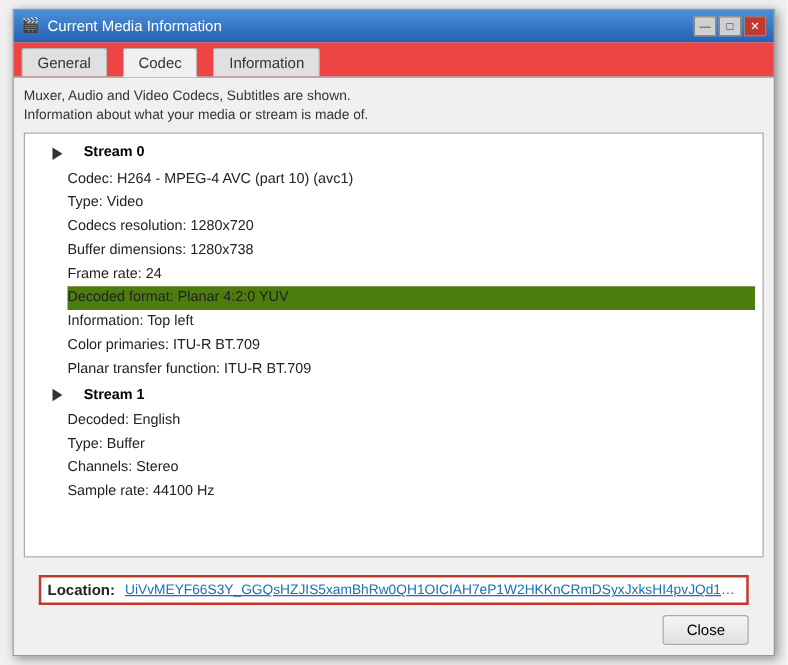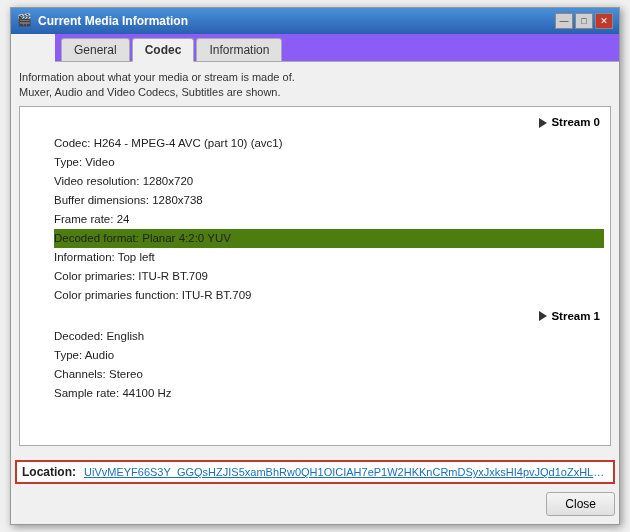--- a/index.html
+++ b/index.html
@@ -32,21 +32,21 @@
       display: flex;
       align-items: center;
       gap: 5px;
     }
     .title-icon {
       width: 16px;
       height: 16px;
     }
     .title-text {
       font-size: 12px;
-      font-weight: bold;
+      font-weight: normal;
     }
     .title-buttons {
       display: flex;
       gap: 2px;
     }
     .title-btn {
       width: 18px;
       height: 16px;
       background: #d0d0d0;
       border: 1px solid #888;
@@ -56,40 +56,39 @@
       justify-content: center;
       font-size: 9px;
       color: #333;
     }
     .title-btn.close-btn {
       background: #c0392b;
       color: white;
     }
     .tab-bar {
       display: flex;
-      background: #8b5cf6;
+      background: #ef4444;
       border-bottom: 1px solid #aaa;
       padding: 4px 6px 0 6px;
-      gap: 2px;
-      margin-left: 44px;
+      gap: 12px;
     }
     .tab {
       padding: 4px 12px;
       border: 1px solid #aaa;
       border-bottom: none;
       background: #e0e0e0;
       cursor: pointer;
       font-size: 12px;
       border-radius: 3px 3px 0 0;
       color: #333;
     }
     .tab.active {
       background: #f0f0f0;
       border-bottom: 1px solid #f0f0f0;
-      font-weight: bold;
+      font-weight: normal;
       z-index: 1;
       margin-bottom: -1px;
     }
     .content {
       padding: 8px;
     }
     .info-text {
       font-size: 11px;
       color: #333;
       margin-bottom: 6px;
@@ -100,45 +99,44 @@
       background: white;
       padding: 4px 6px;
       height: 340px;
       overflow-y: auto;
       font-size: 11.5px;
       line-height: 1.6;
     }
     .stream-header {
       display: flex;
       align-items: center;
-      gap: 4px;
+      gap: 17px;
       font-weight: bold;
-      margin: 2px 4px;
-      justify-content: flex-end;
+      margin: 2px 16px;
     }
     .triangle {
       display: inline-block;
       width: 0;
       height: 0;
       border-top: 5px solid transparent;
       border-bottom: 5px solid transparent;
       border-left: 8px solid #333;
     }
     .stream-items {
       padding-left: 28px;
     }
     .stream-item {
       line-height: 1.65;
       color: #222;
     }
     .stream-item.highlighted {
       background-color: #4d7c0f;
     }
     .bottom-section {
-      padding: 6px 4px;
+      padding: 6px 20px;
     }
     .location-row {
       display: flex;
       align-items: center;
       border: 2px solid #c0392b;
       padding: 3px 5px;
       background: white;
       margin-bottom: 6px;
     }
     .location-label {
@@ -189,49 +187,49 @@
   </div>
 
   <div class="tab-bar">
     <div class="tab">General</div>
     <div class="tab active">Codec</div>
     <div class="tab">Information</div>
   </div>
 
   <div class="content">
     <div class="info-text">
+      <div>Muxer, Audio and Video Codecs, Subtitles are shown.</div>
       <div>Information about what your media or stream is made of.</div>
-      <div>Muxer, Audio and Video Codecs, Subtitles are shown.</div>
     </div>
 
     <div class="info-box">
 
       <div class="stream-header">
         <span class="triangle"></span>
         <span>Stream 0</span>
       </div>
       <div class="stream-items">
         <div class="stream-item">Codec: H264 - MPEG-4 AVC (part 10) (avc1)</div>
         <div class="stream-item">Type: Video</div>
-        <div class="stream-item">Video resolution: 1280x720</div>
+        <div class="stream-item">Codecs resolution: 1280x720</div>
         <div class="stream-item">Buffer dimensions: 1280x738</div>
         <div class="stream-item">Frame rate: 24</div>
         <div class="stream-item highlighted">Decoded format: Planar 4:2:0 YUV</div>
         <div class="stream-item">Information: Top left</div>
         <div class="stream-item">Color primaries: ITU-R BT.709</div>
-        <div class="stream-item">Color primaries function: ITU-R BT.709</div>
+        <div class="stream-item">Planar transfer function: ITU-R BT.709</div>
       </div>
 
       <div class="stream-header">
         <span class="triangle"></span>
         <span>Stream 1</span>
       </div>
       <div class="stream-items">
         <div class="stream-item">Decoded: English</div>
-        <div class="stream-item">Type: Audio</div>
+        <div class="stream-item">Type: Buffer</div>
         <div class="stream-item">Channels: Stereo</div>
         <div class="stream-item">Sample rate: 44100 Hz</div>
 
       </div>
     </div>
   </div>
 
   <div class="bottom-section">
     <div class="location-row">
       <span class="location-label">Location:</span>

